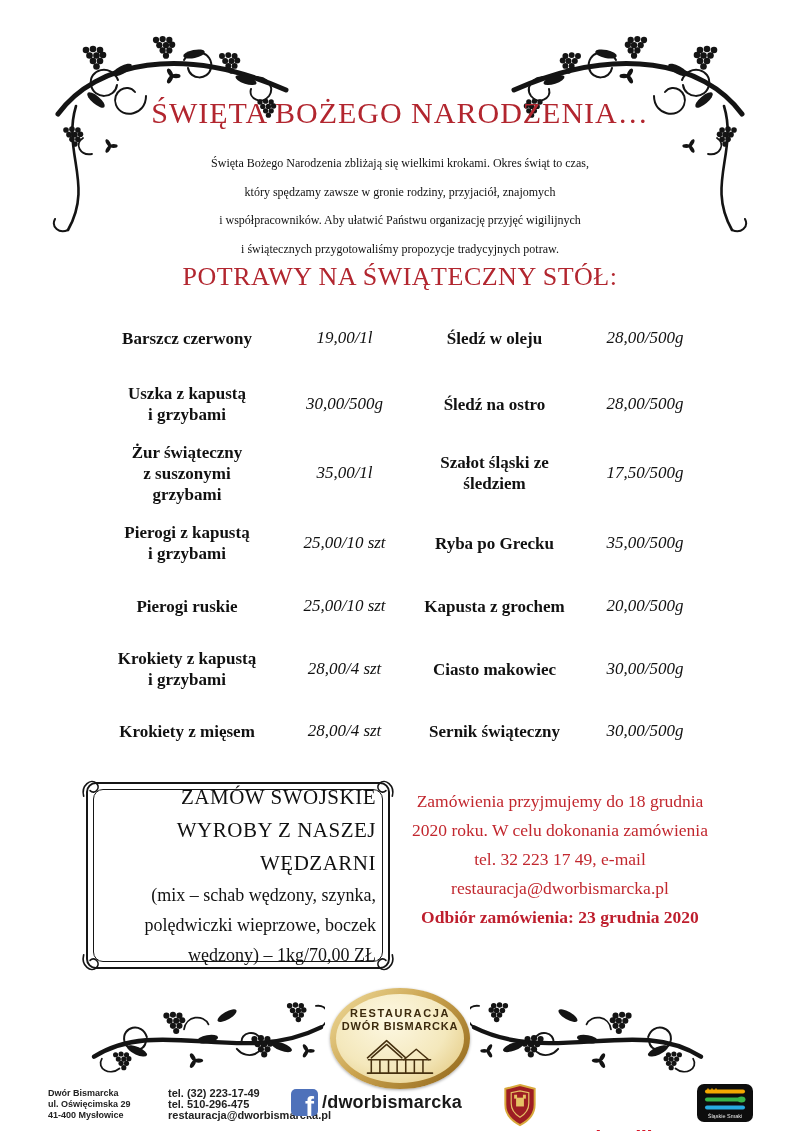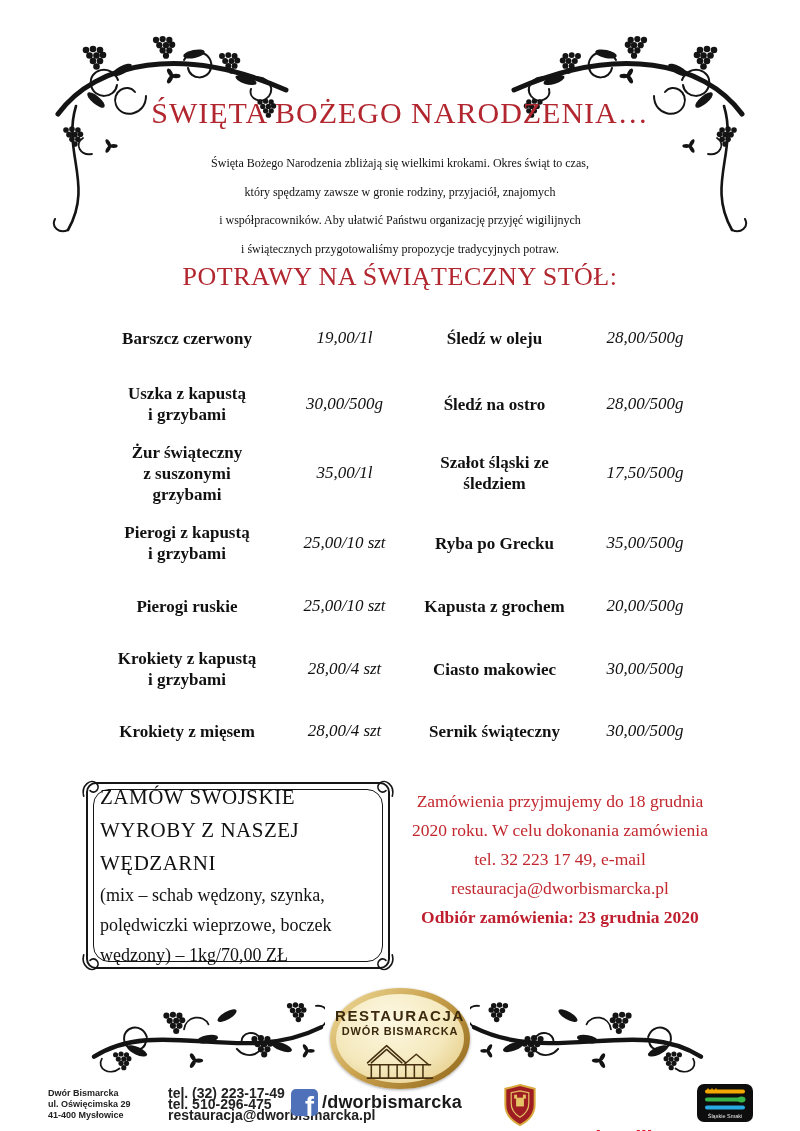--- a/index.html
+++ b/index.html
@@ -28,22 +28,22 @@
              grid-template-columns:190px 125px 175px 126px;
              grid-template-rows:70px 62px 76px 64px 62px 64px 60px;
              align-items:center;}
   .cell{text-align:center;}
   .dish{font-weight:bold;font-size:17px;line-height:21px;white-space:pre-line;}
   .price{font-style:italic;font-size:17px;}
 
   
   .smoke-box{position:absolute;left:86px;top:782px;width:300px;height:183px;
              border:2.5px solid #161616;border-radius:10px;}
-  .smoke-inner{position:absolute;inset:5px;border:1.3px solid #161616;border-radius:16px;
-               display:flex;flex-direction:column;justify-content:center;text-align:left;
+  .smoke-inner{position:absolute;inset:5px;border:1.3px solid #161616;border-radius:10px;
+               display:flex;flex-direction:column;justify-content:center;text-align:right;
                padding:16px 6px;box-sizing:border-box;}
   .smoke-title{font-size:21px;line-height:33px;letter-spacing:.5px;}
   .smoke-detail{font-size:18px;line-height:30px;}
   .curl{position:absolute;width:22px;height:22px;}
   .curl.tl{left:-8px;top:-8px;}
   .curl.tr{right:-8px;top:-8px;transform:scaleX(-1);}
   .curl.bl{left:-8px;bottom:-8px;transform:scaleY(-1);}
   .curl.br{right:-8px;bottom:-8px;transform:scale(-1,-1);}
 
   
@@ -53,27 +53,27 @@
 
   
   .gold-logo{position:absolute;left:330px;top:988px;width:140px;height:101px;border-radius:50%;
              background:linear-gradient(135deg,#f2dfa0 0%,#caa34f 45%,#8f6418 100%);
              box-shadow:0 1px 3px rgba(0,0,0,.35);}
   .gold-inner{position:absolute;inset:6px;border-radius:50%;
               background:radial-gradient(ellipse at 42% 30%,#fdf8e3 0%,#f4e8bc 55%,#e0c273 100%);
               display:flex;flex-direction:column;align-items:center;justify-content:flex-start;
               padding-top:13px;box-sizing:border-box;color:#3c2a0e;
               font-family:"Liberation Sans",sans-serif;}
-  .gold-l1{font-size:15px;font-weight:bold;letter-spacing:1.6px;}
+  .gold-l1{font-size:11px;font-weight:bold;letter-spacing:1.6px;}
   .gold-l2{font-size:11px;font-weight:bold;letter-spacing:.8px;margin-top:1px;}
 
   
   .ftr{font-family:"Liberation Sans",sans-serif;}
   .addr{position:absolute;left:48px;top:1088px;font-size:9px;font-weight:bold;line-height:11px;color:#222;}
-  .contact{position:absolute;left:168px;top:1088px;font-size:14px;font-weight:bold;line-height:11px;color:#222;}
+  .contact{position:absolute;left:168px;top:1088px;font-size:11px;font-weight:bold;line-height:11px;color:#222;}
   .fb{position:absolute;left:291px;top:1089px;display:flex;align-items:center;}
   .fb-icon{width:27px;height:27px;background:#4e71ba;border-radius:5px;position:relative;overflow:hidden;}
   .fb-icon span{position:absolute;right:4px;bottom:-7px;color:#fff;font-size:27px;font-weight:bold;
                 font-family:"Liberation Sans",sans-serif;}
   .fb-handle{font-size:18px;font-weight:bold;color:#1a1a1a;margin-left:4px;letter-spacing:.2px;}
   .crest{position:absolute;left:503px;top:1083px;}
   .gault{position:absolute;left:554px;top:1084px;width:116px;text-align:center;line-height:1;margin-top:44px;}
   .gault-main{font-size:22px;font-weight:bold;color:#D7182A;letter-spacing:-.5px;}
   .gault-main .amp{font-size:14px;}
   .gault-sub{font-size:13px;color:#58595B;margin-top:2px;}

